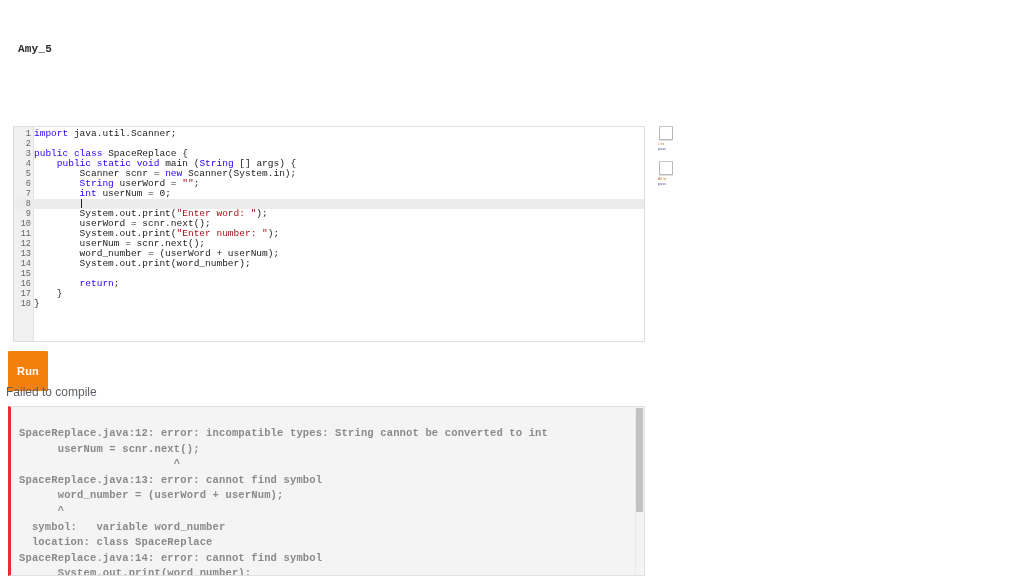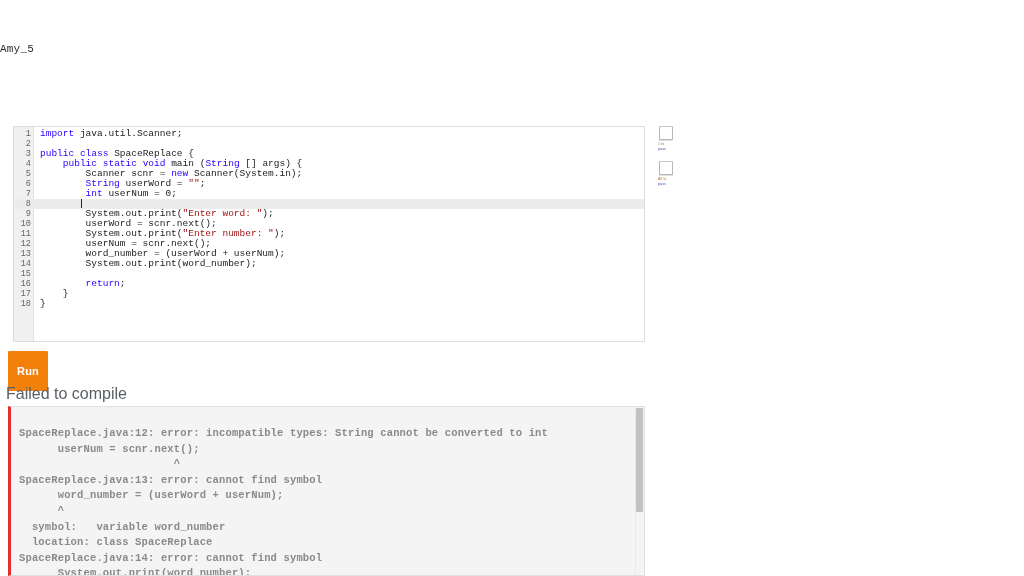--- a/index.html
+++ b/index.html
@@ -27,25 +27,25 @@
     top: 0px;
     width: 625px;
     font-size: 11.5px;
     line-height: 18px;
     color: #555a60;
     letter-spacing: .1px;
   }
 
   .example-output {
     position: absolute;
-    left: 0;
+    left: 18px;
     top: 43px;
     font-family: "Liberation Mono", "DejaVu Sans Mono", monospace;
     font-size: 11px;
-    font-weight: normal;
+    font-weight: bold;
     color: #2b2b2b;
     letter-spacing: .2px;
   }
 
   
   .editor {
     position: absolute;
     left: 13px;
     top: 126px;
     width: 632px;
@@ -83,21 +83,20 @@
   .ln {
     width: 20px;
     min-width: 20px;
     text-align: right;
     padding-right: 3px;
     color: #666666;
     font-size: 8.6px;
     user-select: none;
   }
   .code-text {
-    padding-left: 6px;
     color: #222222;
     position: relative;
     flex: 1;
   }
   .kw  { color: #2a00ff; }
   .str { color: #a31515; }
   .caret {
     display: inline-block;
     width: 1px;
     height: 9px;
@@ -153,21 +152,21 @@
     cursor: pointer;
     border-radius: 1px;
     letter-spacing: .2px;
   }
 
   
   .status {
     position: absolute;
     left: 6px;
     top: 385px;
-    font-size: 16px;
+    font-size: 12px;
     color: #5a5f66;
   }
 
   
   .console {
     position: absolute;
     left: 8px;
     top: 406px;
     width: 637px;
     height: 170px;

